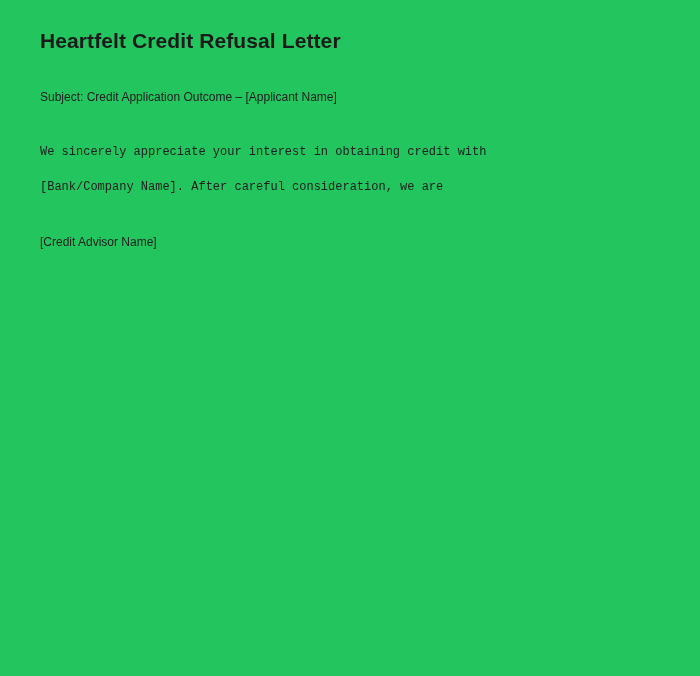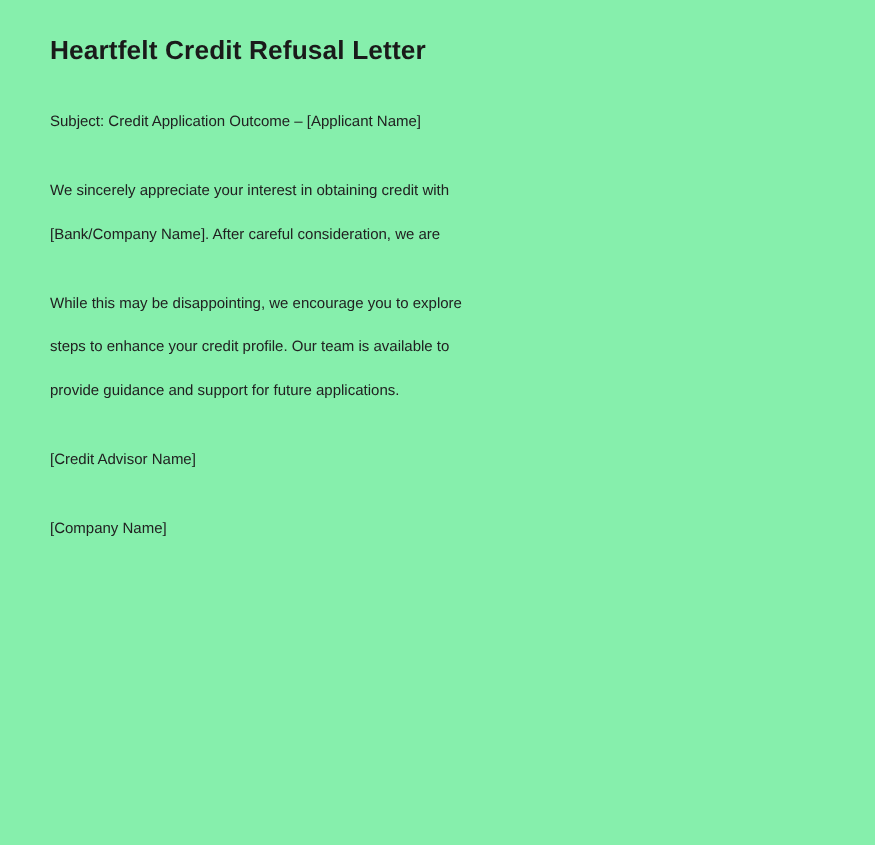--- a/index.html
+++ b/index.html
@@ -4,21 +4,21 @@
 <style>
   html, body {
     margin: 0;
     padding: 0;
     background: #ffffff;
   }
   .page {
     width: 700px;
     height: 676px;
     box-sizing: border-box;
-    background: #86efac;
+    background: #22c55e;
     padding: 28px 40px 0 40px;
     font-family: "Liberation Sans", "DejaVu Sans", sans-serif;
     color: #212121;
     overflow: hidden;
   }
   .doc-title {
     font-size: 21px;
     font-weight: 700;
     line-height: 26px;
     margin: 0 0 26px 0;
@@ -27,42 +27,37 @@
   }
   .para {
     font-size: 12px;
     font-weight: 400;
     line-height: 35px;
     margin: 0 0 20px 0;
     color: #212121;
   }
   .para .line {
     display: block;
+    font-family: Liberation Mono, monospace;
   }
 </style>
 </head>
 <body>
 
 <div class="page">
 
   <h1 class="doc-title">Heartfelt Credit Refusal Letter</h1>
 
   <p class="para">Subject: Credit Application Outcome – [Applicant Name]</p>
 
 
   <p class="para">
     <span class="line">We sincerely appreciate your interest in obtaining credit with</span>
     <span class="line">[Bank/Company Name]. After careful consideration, we are</span>
   </p>
 
-  <p class="para">
-    <span class="line">While this may be disappointing, we encourage you to explore</span>
-    <span class="line">steps to enhance your credit profile. Our team is available to</span>
-    <span class="line">provide guidance and support for future applications.</span>
-  </p>
 
 
 
   <p class="para">[Credit Advisor Name]</p>
 
-  <p class="para">[Company Name]</p>
 
 </div>
 
 </body></html>

